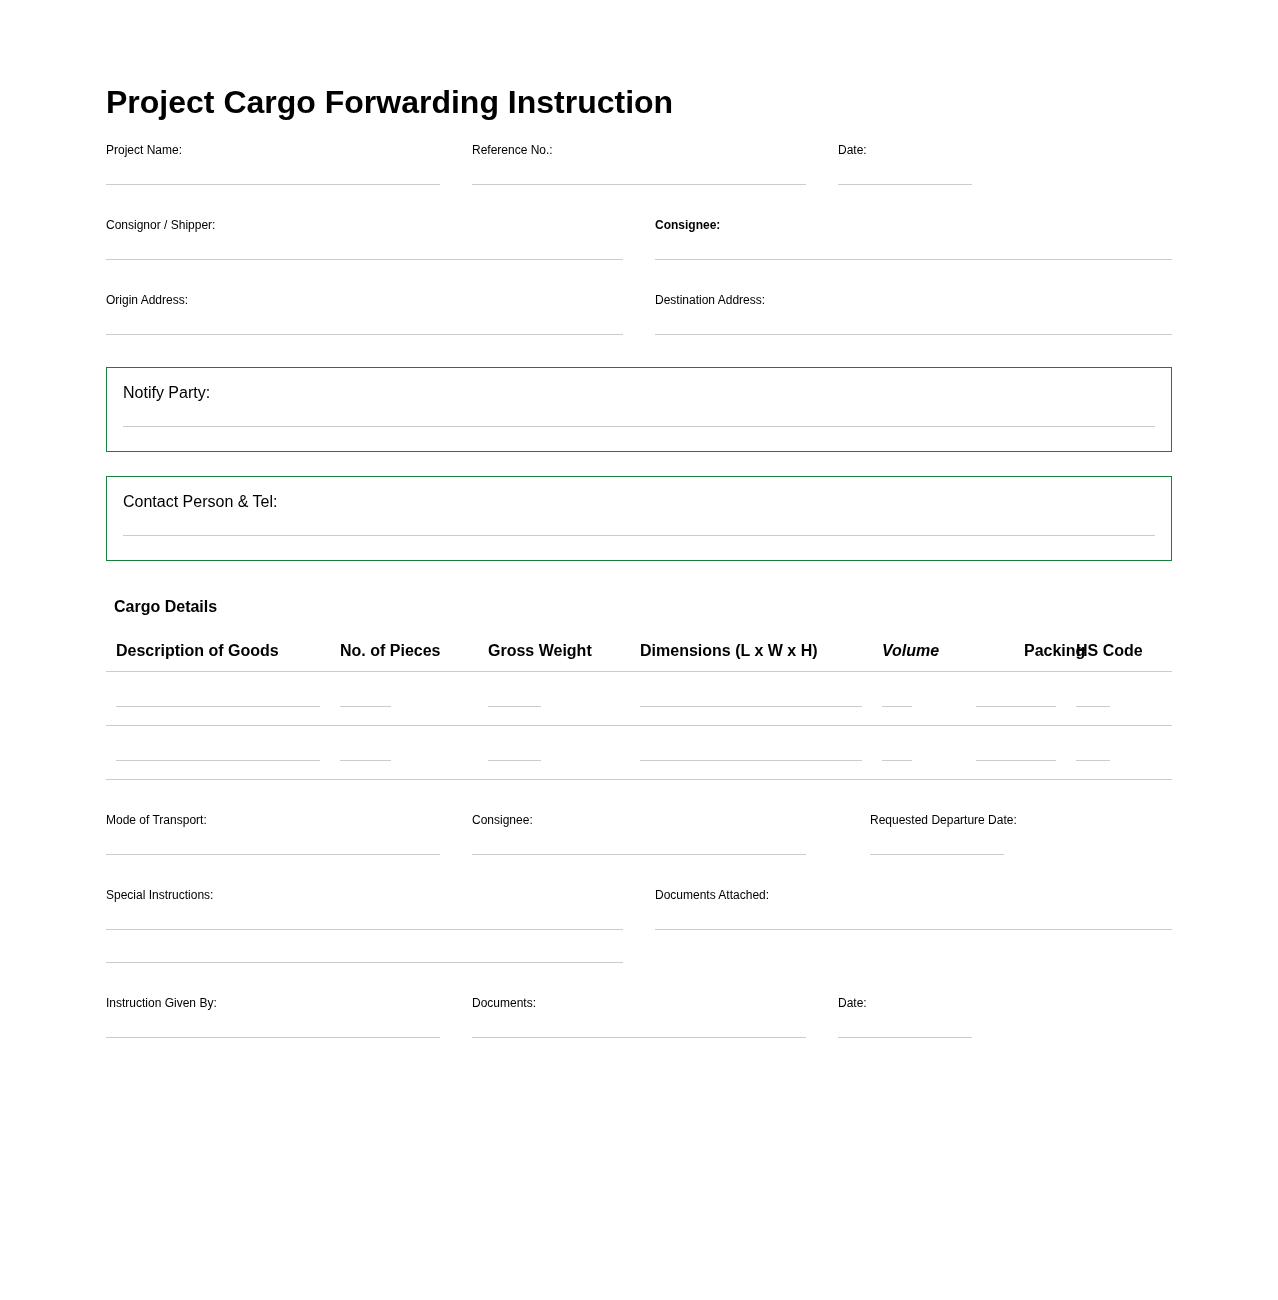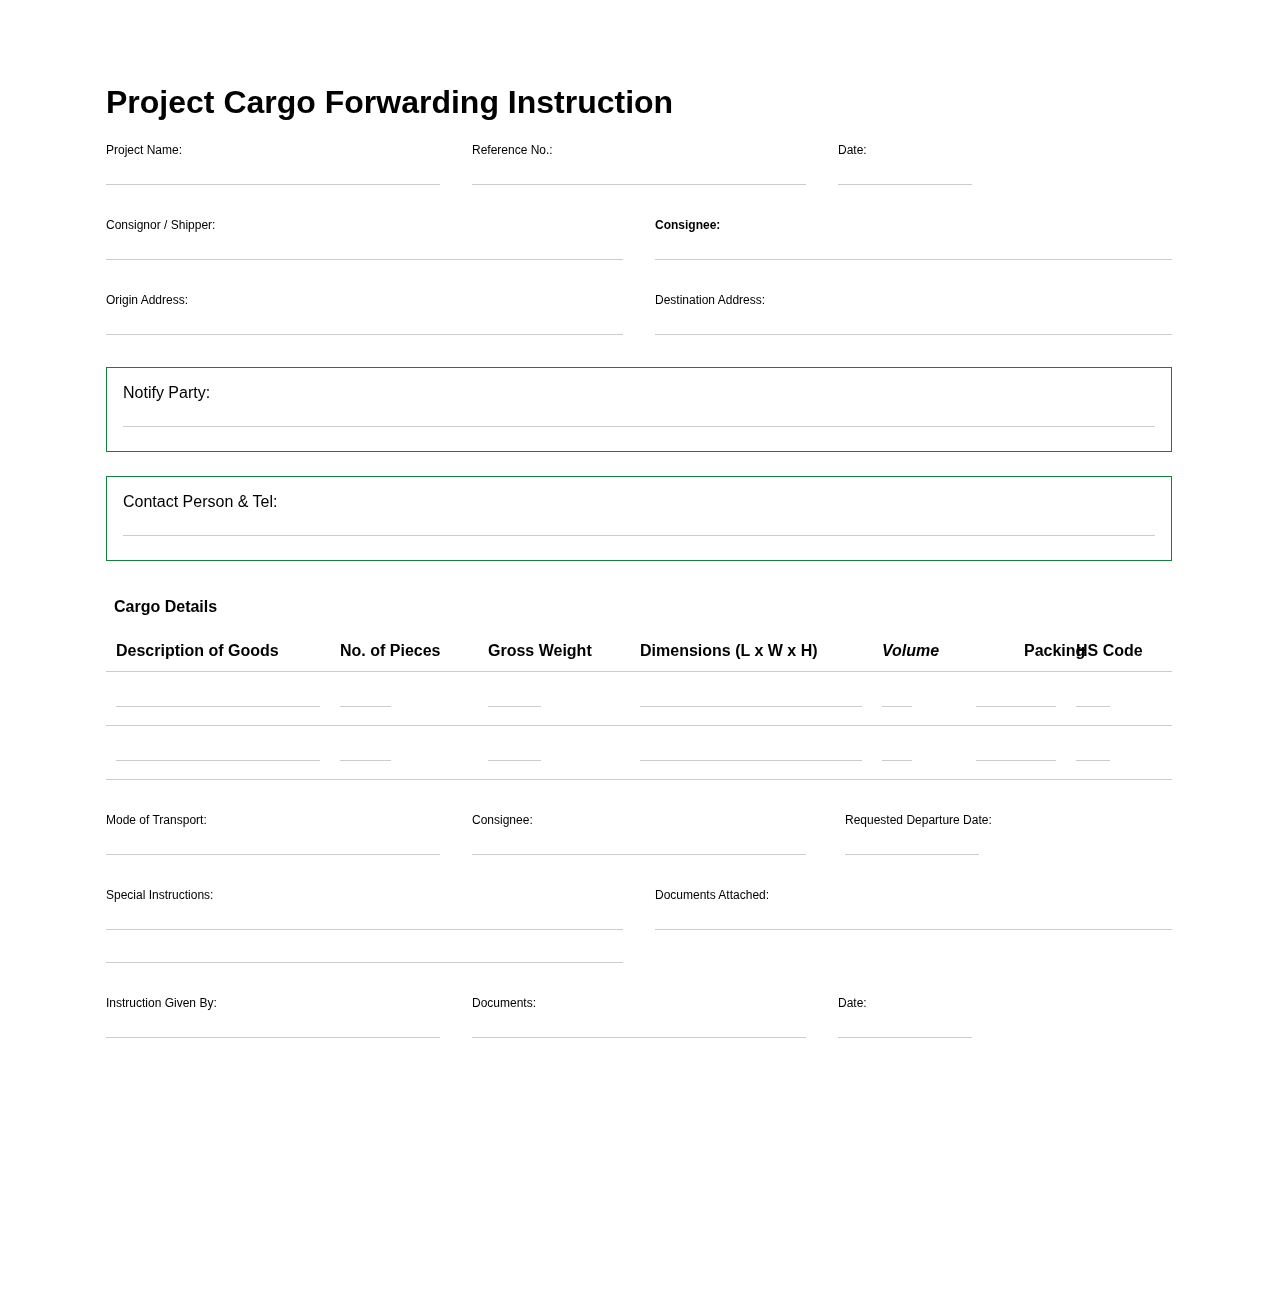--- a/index.html
+++ b/index.html
@@ -131,21 +131,21 @@
   </div>
 
   <div class="field" style="left:0;top:811px;width:334px;height:45px;">
     <span class="label">Mode of Transport:</span>
     <div class="line" style="top:43px;width:334px;"></div>
   </div>
   <div class="field" style="left:366px;top:811px;width:334px;height:45px;">
     <span class="label">Consignee:</span>
     <div class="line" style="top:43px;width:334px;"></div>
   </div>
-  <div class="field" style="left:739px;top:811px;width:134px;height:45px;">
+  <div class="field" style="left:764px;top:811px;width:134px;height:45px;">
     <span class="label">Requested Departure Date:</span>
     <div class="line" style="top:43px;width:134px;"></div>
   </div>
 
   <div class="field" style="left:0;top:886px;width:517px;height:78px;">
     <span class="label">Special Instructions:</span>
     <div class="line" style="top:43px;width:517px;"></div>
     <div class="line" style="top:76px;width:517px;"></div>
   </div>
   <div class="field" style="left:549px;top:886px;width:517px;height:45px;text-decoration:underline;">

